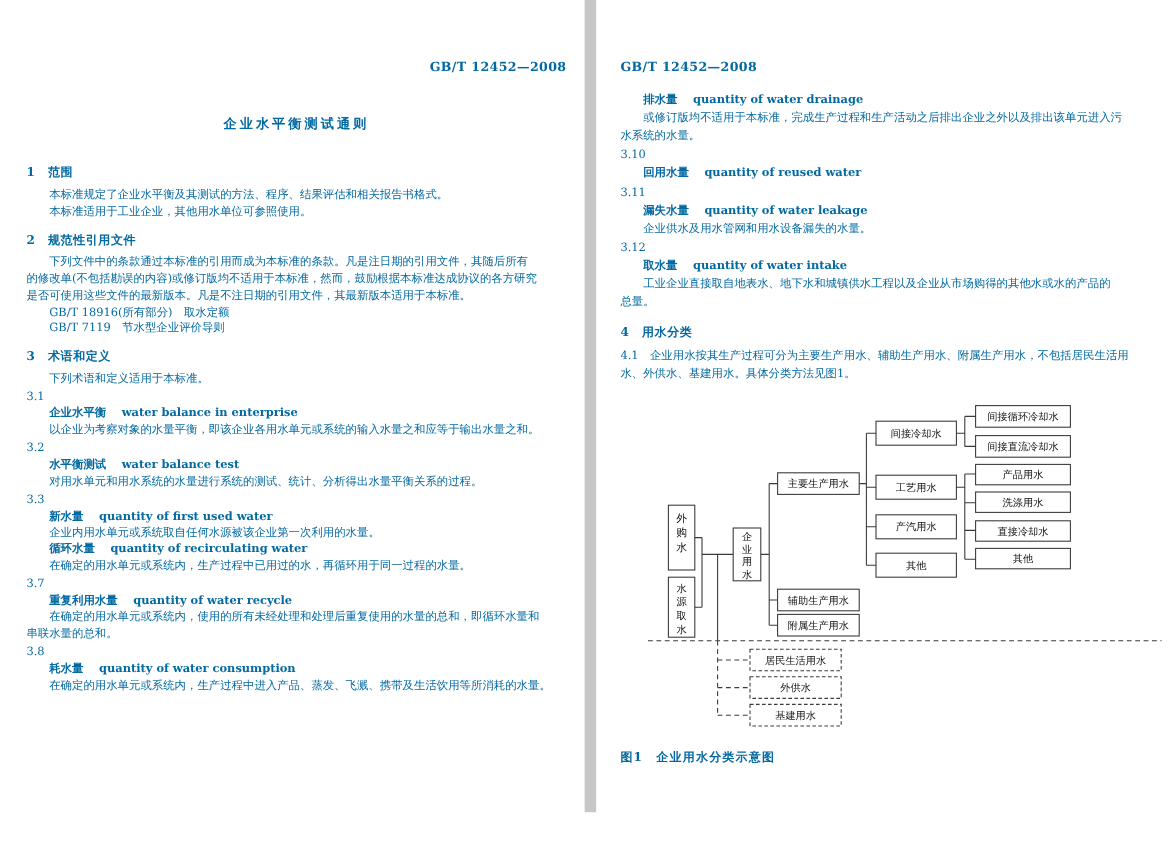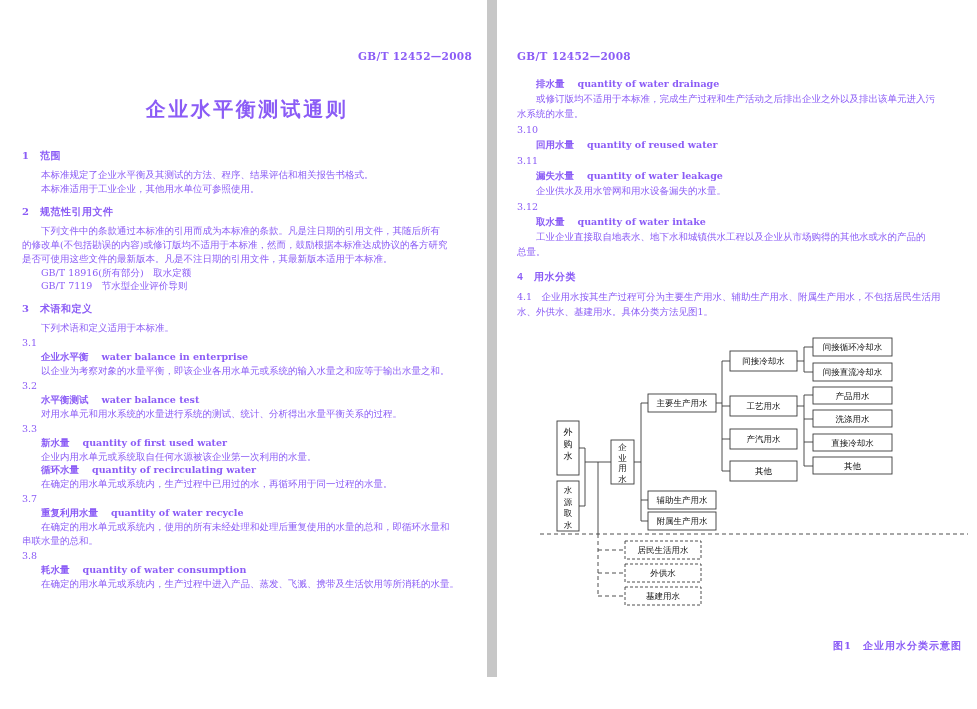--- a/index.html
+++ b/index.html
@@ -1,37 +1,37 @@
 <!DOCTYPE html>
 <html><head>
 <meta charset="utf-8">
 <style>
   html,body{margin:0;padding:0;background:#fff;}
   .canvas{position:relative;width:977px;height:677px;background:#ffffff;overflow:hidden;
-          font-family:"DejaVu Serif","Liberation Serif",serif;color:#8b5cf6;}
+          font-family:"DejaVu Serif","Liberation Serif",serif;color:#0369a1;}
   .divider{position:absolute;left:487px;top:0;width:10px;height:709px;background:#c7c7c7;}
   .page{position:absolute;top:0;height:709px;box-sizing:border-box;background:#fff;}
   .page-left{left:0;width:487px;padding:50px 15px 0 22px;}
   .page-right{left:497px;width:480px;padding:50px 15px 0 20px;}
   .hdr{font-weight:bold;font-size:10.5px;letter-spacing:.3px;}
   .hdr-right{text-align:right;}
-  .doc-title{text-align:center;font-size:20px;font-weight:bold;letter-spacing:2.5px;margin:34px 0 26px 0;}
+  .doc-title{text-align:center;font-size:11px;font-weight:bold;letter-spacing:2.5px;margin:34px 0 26px 0;}
   .sec-head{font-weight:bold;font-size:10px;margin:9px 0 5px 0;letter-spacing:.5px;}
   .bline{font-size:9.5px;line-height:13.9px;}
   .bline2{font-size:9.5px;line-height:15px;}
   .indent{text-indent:2em;}
   .term .tnum{margin-top:1px;}
   .term .tname{font-weight:bold;padding-left:2em;}
   .term .tname .en{margin-left:13px;}
   .pgnum{position:absolute;font-size:9px;}
   .pg1{right:58px;bottom:16px;}
   .pg2{left:22px;bottom:14px;}
   .diagram-wrap{margin:10px 0 0 23px;}
   svg text{font-family:"DejaVu Serif","Liberation Serif",serif;fill:#111;}
-  .fig-caption{text-align:right;font-weight:bold;font-size:10px;margin-top:21px;letter-spacing:1px;}
+  .fig-caption{text-align:left;font-weight:bold;font-size:10px;margin-top:6px;letter-spacing:1px;}
 </style>
 </head>
 <body>
 
 <div class="canvas">
   <div class="divider"></div>
 
   <div class="page page-left">
     <div class="hdr hdr-right">GB/T 12452—2008</div>
     <div class="doc-title">企业水平衡测试通则</div>
@@ -101,21 +101,21 @@
       <div class="bline2 tname"><span class="zh">漏失水量</span><span class="en">quantity of water leakage</span></div>
       <div class="bline2 indent">企业供水及用水管网和用水设备漏失的水量。</div>
     </div>
     <div class="term">
       <div class="bline2 tnum">3.12</div>
       <div class="bline2 tname"><span class="zh">取水量</span><span class="en">quantity of water intake</span></div>
       <div class="bline2 indent">工业企业直接取自地表水、地下水和城镇供水工程以及企业从市场购得的其他水或水的产品的</div>
       <div class="bline2">总量。</div>
     </div>
 
-    <div class="sec-head" style="margin-top:11px;font-family:Liberation Mono, monospace;">4　用水分类</div>
+    <div class="sec-head" style="margin-top:11px;">4　用水分类</div>
     <div class="bline2">4.1　企业用水按其生产过程可分为主要生产用水、辅助生产用水、附属生产用水，不包括居民生活用</div>
     <div class="bline2">水、外供水、基建用水。具体分类方法见图1。</div>
 
     <div class="diagram-wrap">
       <svg width="437" height="285" viewBox="540 350 437 285" xmlns="http://www.w3.org/2000/svg">
         <g fill="none" stroke="#3a3a3a" stroke-width="0.9">
 
           <path d="M579 469 H585 M579 527 H585 M585 469 V527 M585 483 H611 M634 483 H641 M641 424 V542 M641 424 H648 M641 521 H648 M641 542 H648 M716 424 H722 M722 382 V492 M722 382 H730 M722 427 H730 M722 460 H730 M722 492 H730 M797 382 H804 M804 368 V393 M804 368 H813 M804 393 H813 M797 427 H804 M804 416 V487 M804 416 H813 M804 440 H813 M804 463 H813 M804 487 H813 M598 483 V555"></path>
 
           <path stroke-dasharray="4 3" d="M540 555 H968 M598 555 V617 M598 571 H625 M598 594 H625 M598 617 H625"></path>

